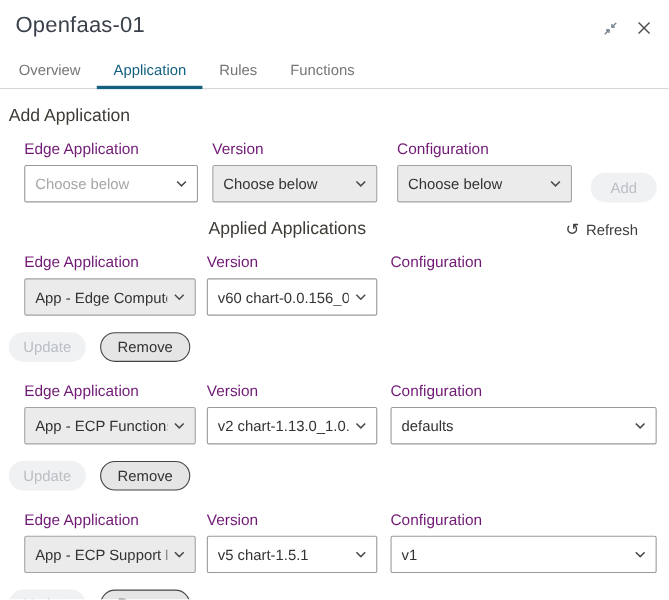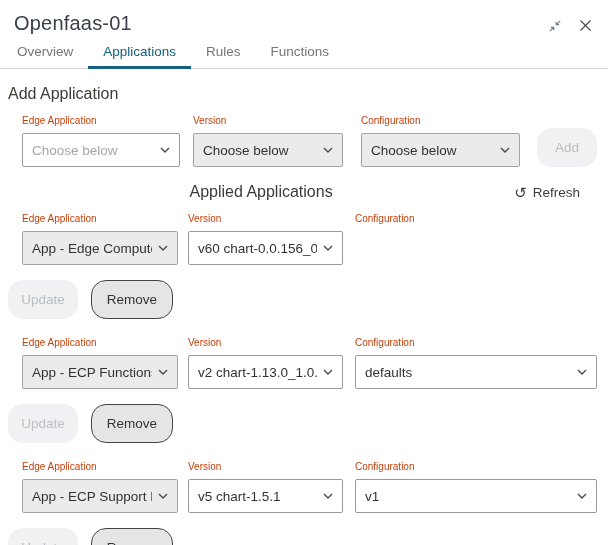--- a/index.html
+++ b/index.html
@@ -8,36 +8,36 @@
 
   .dialog { width:608px; height:545px; background:#fff; overflow:hidden; position:relative; }
 
   
   .header { display:flex; align-items:center; padding:12px 16px 0 14px; }
   .title { flex:1; font-size:20px; color:#3a414b; letter-spacing:.2px; }
   .header-icons { display:flex; align-items:center; gap:16px; margin-top:4px; }
   .icon-btn { display:inline-flex; align-items:center; justify-content:center; cursor:pointer; }
 
   
-  .tabs { display:flex; margin-top:1px; padding-left:2px; border-bottom:1px solid #d8d8d8; }
+  .tabs { display:flex; margin-top:13px; padding-left:2px; border-bottom:1px solid #d8d8d8; }
   .tab { padding:8px 15px 9px 15px; font-size:13.5px; color:#767676; cursor:pointer; }
   .tab.active { color:#14607f; border-bottom:3px solid #14607f; margin-bottom:-1px; padding-bottom:7px; }
 
   
   .content { padding:0 11px 0 8px; }
   h2.section-heading { font-size:16px; font-weight:normal; color:#3e3b35; margin-top:16px; }
   .section-head { display:flex; align-items:center; }
   .section-head h2 { flex:1;text-align:center; }
   .refresh { display:flex; align-items:center; gap:6px; margin-right:17px; margin-top:16px;
              font-size:13.5px; color:#3d3d3d; cursor:pointer; }
   .refresh-glyph { font-size:15px; line-height:1; color:#3d3d3d; }
 
   
   .field-row { display:flex; margin-left:14px; margin-top:12px; }
-  .field .label { font-size:10px; color:#c2410c; margin-bottom:7px; white-space:nowrap; }
+  .field .label { font-size:14px; color:#701a75; margin-bottom:7px; white-space:nowrap; }
 
   .select { height:28px; border:1px solid #9a9a9a; border-radius:2px; background:#fff;
             display:flex; align-items:center; padding:16px 9px; font-size:13.5px; color:#333;
             cursor:pointer; }
   .select .value { flex:1; white-space:nowrap; overflow:hidden; }
   .select.disabled { background:#ebebec; border-color:#a3a3a3; }
   .select.placeholder .value { color:#a6a6a6; }
   .chevron { flex:none; margin-left:6px; display:inline-flex; }
 
   
@@ -46,21 +46,21 @@
   .add-row .f3 { width:159px; }
   .add-btn { margin-left:17px; align-self:flex-end; width:60px; }
 
   
   .app-row .c1 { width:156px; margin-right:10px; }
   .app-row .c2 { width:155px; margin-right:12px; }
   .app-row .c3 { flex:1; }
 
   .btn-row { display:flex; justify-content:flex-start; gap:13px; margin-top:15px; margin-bottom:18px; }
 
-  .pill { height:39px; border-radius:15px; font-size:13.5px; display:inline-flex;
+  .pill { height:27px; border-radius:15px; font-size:13.5px; display:inline-flex;
           align-items:center; justify-content:center; font-family:"Liberation Sans",sans-serif; }
   .pill.is-disabled { background:#f0f1f2; border:none; color:#b9bfc4; cursor:default; }
   .pill.remove { background:#e5e5e5; border:1px solid #454545; color:#333; width:82px; cursor:pointer; }
   .pill.update { width:70px; }
 </style>
 </head>
 <body>
 
 <div class="dialog">
 
@@ -79,21 +79,21 @@
         <svg width="13" height="13" viewBox="0 0 13 13" fill="none" stroke="#4d4d4d" stroke-width="1.3">
           <path d="M1.5 1.5 L11.5 11.5"></path>
             <path d="M11.5 1.5 L1.5 11.5"></path>
         </svg>
       </span>
     </div>
   </div>
 
   <div class="tabs">
     <div class="tab">Overview</div>
-    <div class="tab active">Applications</div>
+    <div class="tab active">Application</div>
     <div class="tab">Rules</div>
     <div class="tab">Functions</div>
   </div>
 
   <div class="content">
 
     <h2 class="section-heading">Add Application</h2>
 
     <div class="field-row add-row">
       <div class="field f1">

